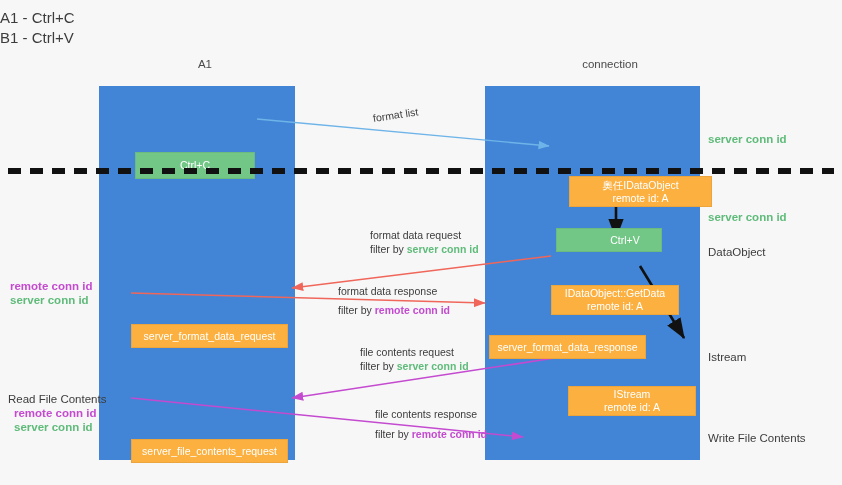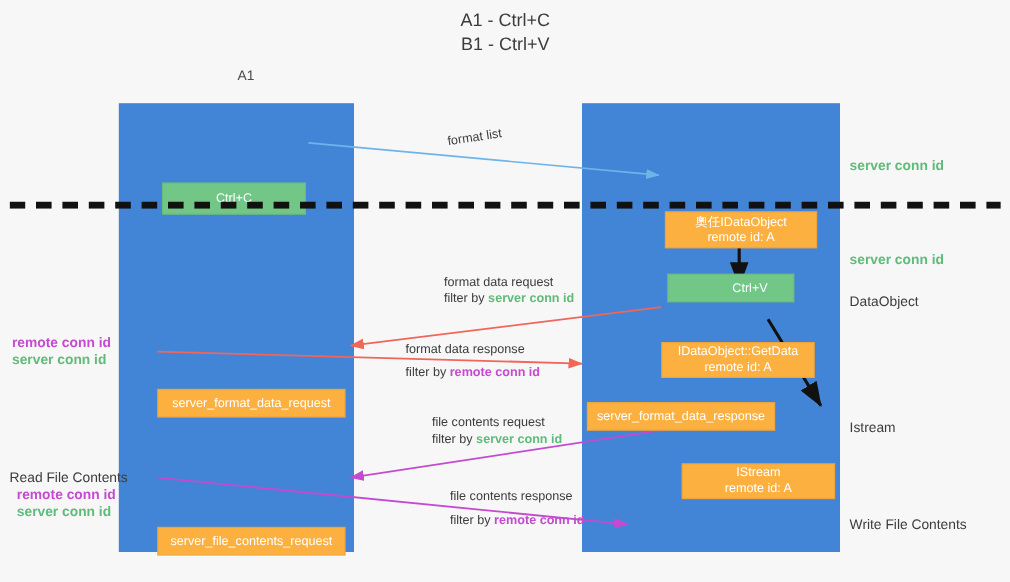--- a/index.html
+++ b/index.html
@@ -13,21 +13,20 @@
   #stage {
     position: relative;
     width: 842px; height: 485px;
     background: #f7f7f7;
   }
   .abs { position: absolute; }
 
   
   #title {
     left: 0; top: 8px; width: 842px;
-    text-align: center;
     font-size: 15px;
     color: #3c3c3c;
     line-height: 20px;
     white-space: pre;
   }
 
   
   .lane-head {
     text-align: center;
     font-size: 11.5px;
@@ -88,20 +87,21 @@
 
 <div id="stage">
 
   <div class="abs" id="title">A1 - Ctrl+C
 B1 - Ctrl+V</div>
 
   <div class="abs lane-head" style="left:140px; top:58px; width:130px;">
     <span class="l1">A1</span>
   </div>
   <div class="abs lane-head" style="left:540px; top:58px; width:140px;">
+    <span class="l2">connection</span>
   </div>
 
   <div class="abs lane" style="left:99px; top:86px; width:196px; height:374px;"></div>
   <div class="abs lane" style="left:485px; top:86px; width:215px; height:374px;"></div>
 
   <svg class="ov" xmlns="http://www.w3.org/2000/svg">
     <defs>
       <marker id="ah-blue" markerWidth="9" markerHeight="9" refX="7.5" refY="3" orient="auto">
         <path d="M0,0 L8,3 L0,6 z" fill="#6fb4e8"></path>
       </marker>
@@ -128,21 +128,21 @@
 
     <path d="M568,356 L292,398" stroke="#c44ad0" stroke-width="1.5" fill="none" marker-end="url(#ah-mag)"></path>
 
     <path d="M131,398 L523,437" stroke="#c44ad0" stroke-width="1.5" fill="none" marker-end="url(#ah-mag)"></path>
   </svg>
 
   <div class="abs box green" style="left:135px; top:105px; width:120px; height:27px;">
     <span>Ctrl+C</span>
   </div>
 
-  <div class="abs box orange" style="left:554px; top:129px; width:127px; height:31px;">
+  <div class="abs box orange" style="left:569px; top:129px; width:143px; height:31px;">
     <span>奧任IDataObject</span>
     <span>remote id: A</span>
   </div>
 
   <div class="abs box green" style="left:556px; top:181px; width:106px; height:24px;padding-left:32px;">
     <span>Ctrl+V</span>
   </div>
 
   <div class="abs box orange" style="left:551px; top:238px; width:128px; height:30px;">
     <span>IDataObject::GetData</span>

